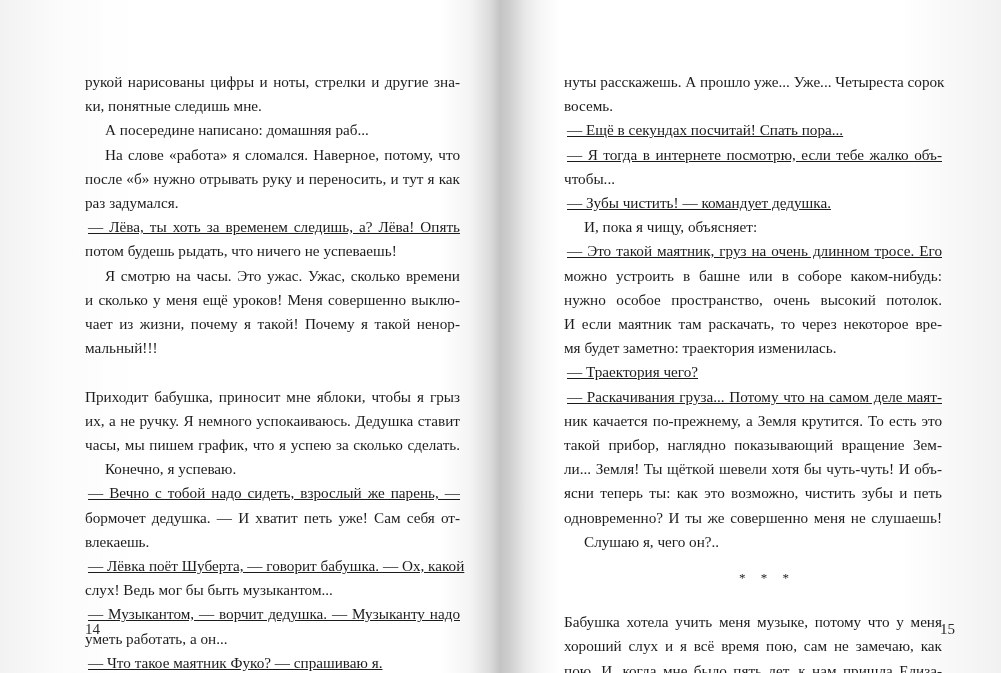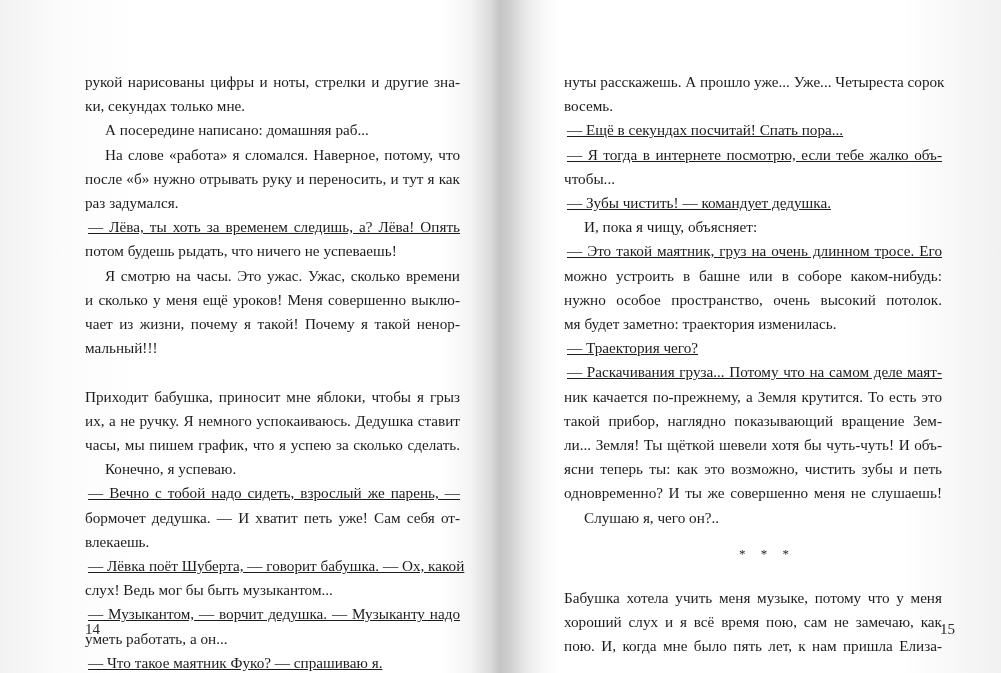--- a/index.html
+++ b/index.html
@@ -43,21 +43,21 @@
     .page.right .page-number { left: 430px; }
   </style>
 </head>
 <body>
 
 <div class="spread">
 
   <div class="page left">
     <div class="text-block" id="left-text">
         <span class="line plain">рукой нарисованы цифры и ноты, стрелки и другие зна-</span>
-        <span class="line plain last">ки, секундах только мне.</span>
+        <span class="line plain last">ки, понятные следишь мне.</span>
         <span class="line indent last">А посередине написано: домашняя раб...</span>
         <span class="line indent">На слове «работа» я сломался. Наверное, потому, что</span>
         <span class="line plain">после «б» нужно отрывать руку и переносить, и тут я как</span>
         <span class="line plain last">раз задумался.</span>
         <span class="line dash">— Лёва, ты хоть за временем следишь, а? Лёва! Опять</span>
         <span class="line plain last">потом будешь рыдать, что ничего не успеваешь!</span>
         <span class="line indent">Я смотрю на часы. Это ужас. Ужас, сколько времени</span>
         <span class="line plain">и сколько у меня ещё уроков! Меня совершенно выклю-</span>
         <span class="line plain">чает из жизни, почему я такой! Почему я такой ненор-</span>
         <span class="line plain last">мальный!!!</span>
@@ -83,20 +83,21 @@
         <span class="line plain">нуты расскажешь. А прошло уже... Уже... Четыреста сорок</span>
         <span class="line plain last">восемь.</span>
         <span class="line dash last">— Ещё в секундах посчитай! Спать пора...</span>
         <span class="line dash">— Я тогда в интернете посмотрю, если тебе жалко объ-</span>
         <span class="line plain last">чтобы...</span>
         <span class="line dash last">— Зубы чистить! — командует дедушка.</span>
         <span class="line indent last">И, пока я чищу, объясняет:</span>
         <span class="line dash">— Это такой маятник, груз на очень длинном тросе. Его</span>
         <span class="line plain">можно устроить в башне или в соборе каком-нибудь:</span>
         <span class="line plain">нужно особое пространство, очень высокий потолок.</span>
+        <span class="line plain">И если маятник там раскачать, то через некоторое вре-</span>
         <span class="line plain last">мя будет заметно: траектория изменилась.</span>
         <span class="line dash last">— Траектория чего?</span>
         <span class="line dash">— Раскачивания груза... Потому что на самом деле маят-</span>
         <span class="line plain">ник качается по-прежнему, а Земля крутится. То есть это</span>
         <span class="line plain">такой прибор, наглядно показывающий вращение Зем-</span>
         <span class="line plain">ли... Земля! Ты щёткой шевели хотя бы чуть-чуть! И объ-</span>
         <span class="line plain">ясни теперь ты: как это возможно, чистить зубы и петь</span>
         <span class="line plain">одновременно? И ты же совершенно меня не слушаешь!</span>
         <span class="line indent last">Слушаю я, чего он?..</span>
         <span class="divider">* * *</span>

